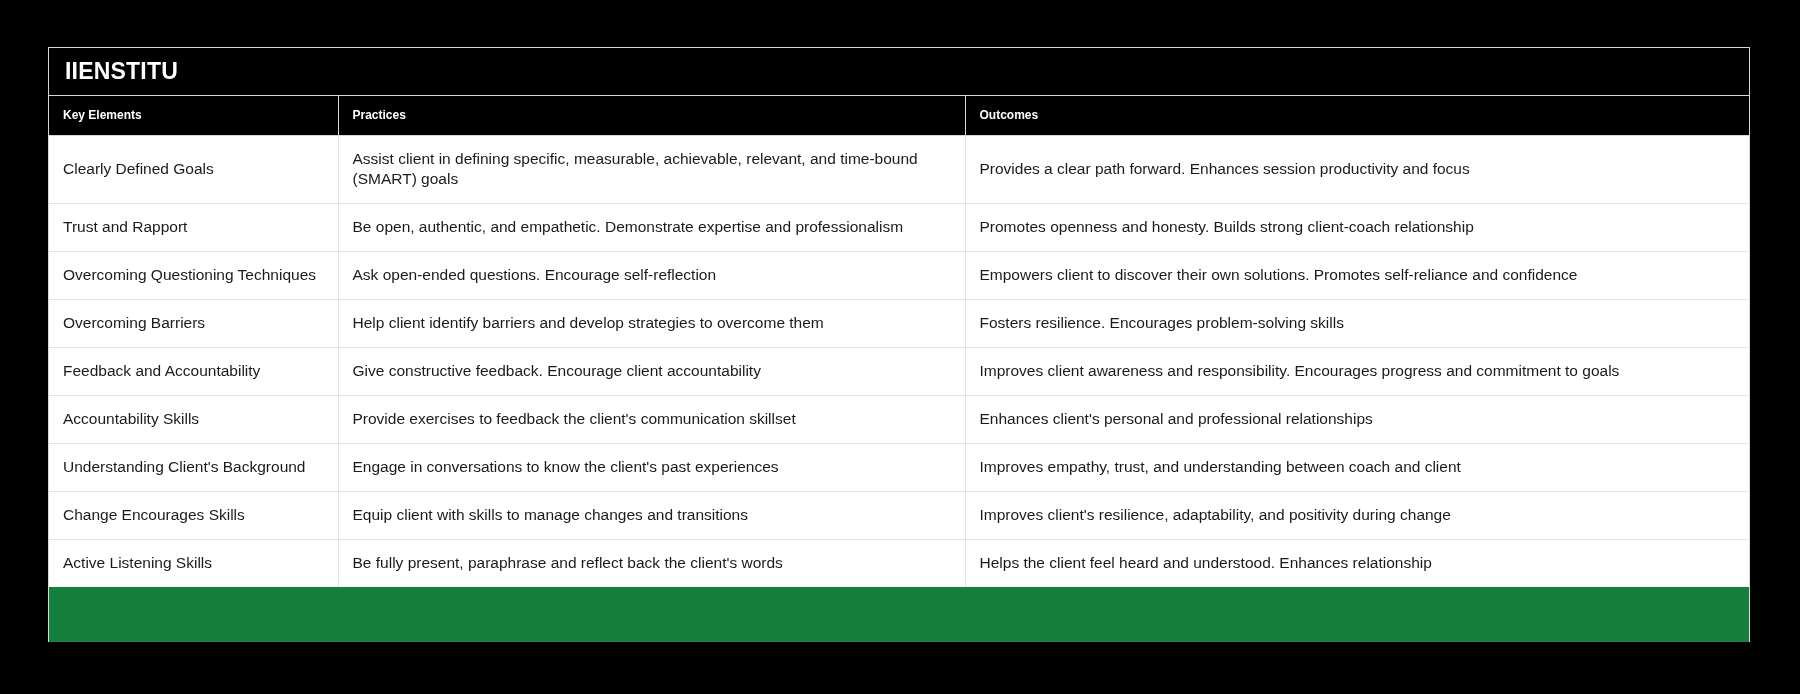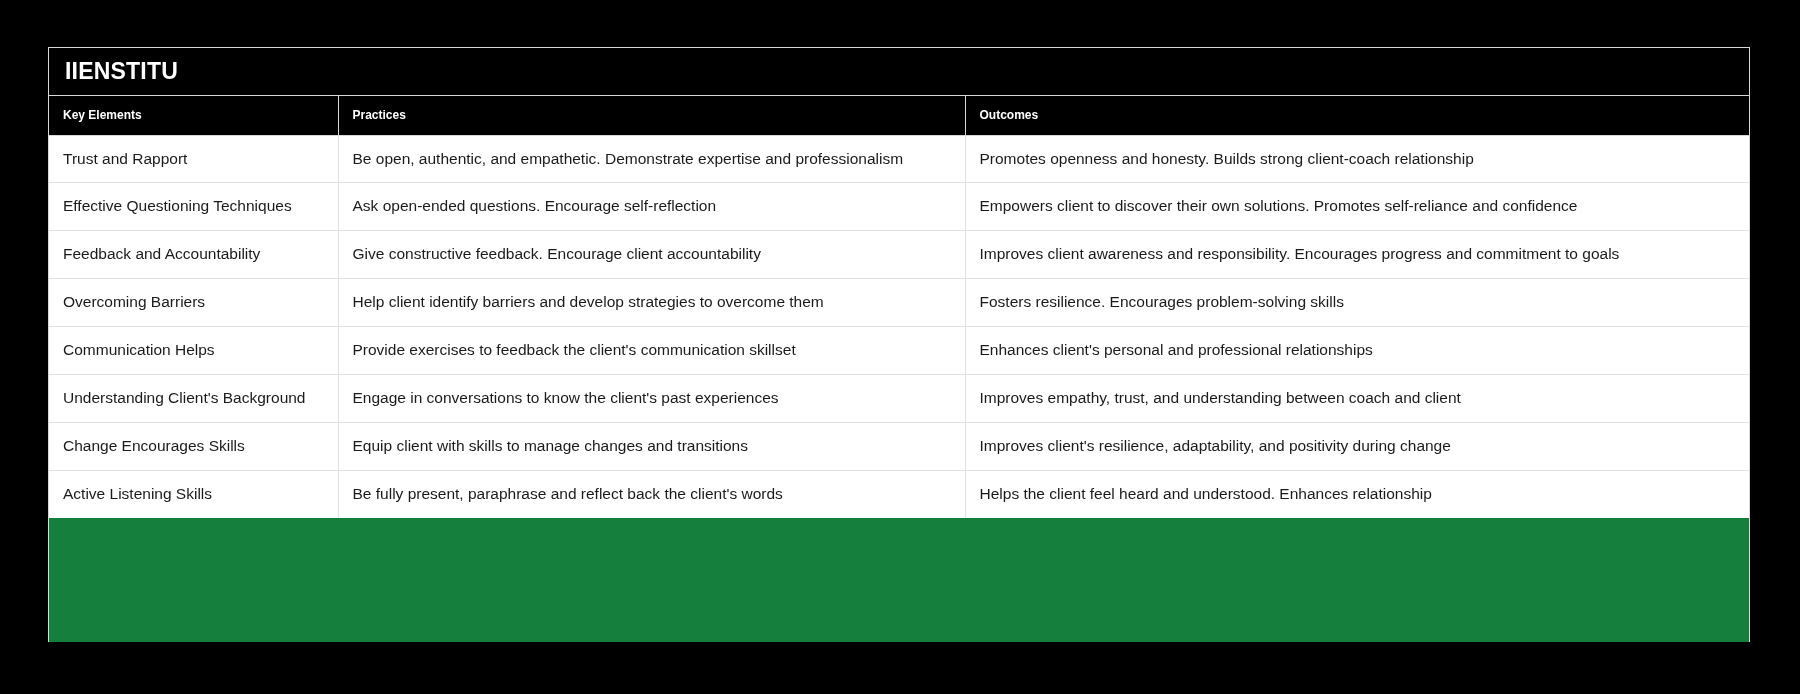--- a/index.html
+++ b/index.html
@@ -111,41 +111,46 @@
       </colgroup>
       <thead>
         <tr>
           <th>Key Elements</th>
           <th>Practices</th>
           <th>Outcomes</th>
         </tr>
       </thead>
       <tbody>
         <tr>
+          <td class="key-cell">Clearly Defined Goals</td>
+          <td>Assist client in defining specific, measurable, achievable, relevant, and time-bound (SMART) goals</td>
+          <td>Provides a clear path forward. Enhances session productivity and focus</td>
+        </tr>
+        <tr>
           <td class="key-cell">Trust and Rapport</td>
           <td>Be open, authentic, and empathetic. Demonstrate expertise and professionalism</td>
           <td>Promotes openness and honesty. Builds strong client-coach relationship</td>
         </tr>
         <tr>
-          <td class="key-cell">Effective Questioning Techniques</td>
+          <td class="key-cell">Overcoming Questioning Techniques</td>
           <td>Ask open-ended questions. Encourage self-reflection</td>
           <td>Empowers client to discover their own solutions. Promotes self-reliance and confidence</td>
+        </tr>
+        <tr>
+          <td class="key-cell">Overcoming Barriers</td>
+          <td>Help client identify barriers and develop strategies to overcome them</td>
+          <td>Fosters resilience. Encourages problem-solving skills</td>
         </tr>
         <tr>
           <td class="key-cell">Feedback and Accountability</td>
           <td>Give constructive feedback. Encourage client accountability</td>
           <td>Improves client awareness and responsibility. Encourages progress and commitment to goals</td>
         </tr>
         <tr>
-          <td class="key-cell">Overcoming Barriers</td>
-          <td>Help client identify barriers and develop strategies to overcome them</td>
-          <td>Fosters resilience. Encourages problem-solving skills</td>
-        </tr>
-        <tr>
-          <td class="key-cell">Communication Helps</td>
+          <td class="key-cell">Accountability Skills</td>
           <td>Provide exercises to feedback the client's communication skillset</td>
           <td>Enhances client's personal and professional relationships</td>
         </tr>
         <tr>
           <td class="key-cell">Understanding Client's Background</td>
           <td>Engage in conversations to know the client's past experiences</td>
           <td>Improves empathy, trust, and understanding between coach and client</td>
         </tr>
         <tr>
           <td class="key-cell">Change Encourages Skills</td>

